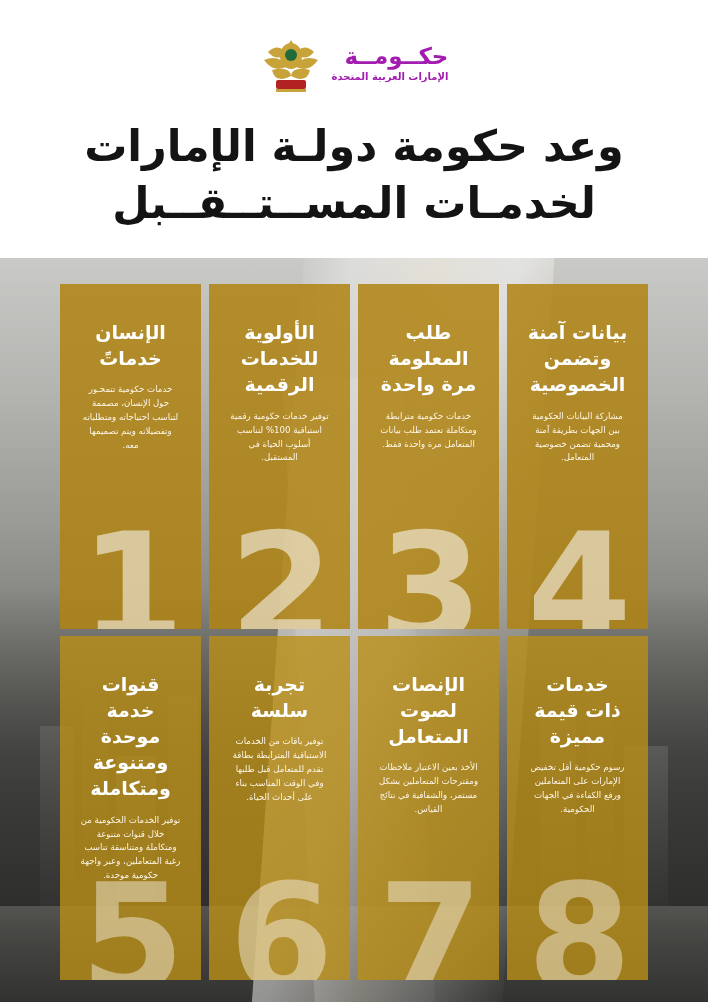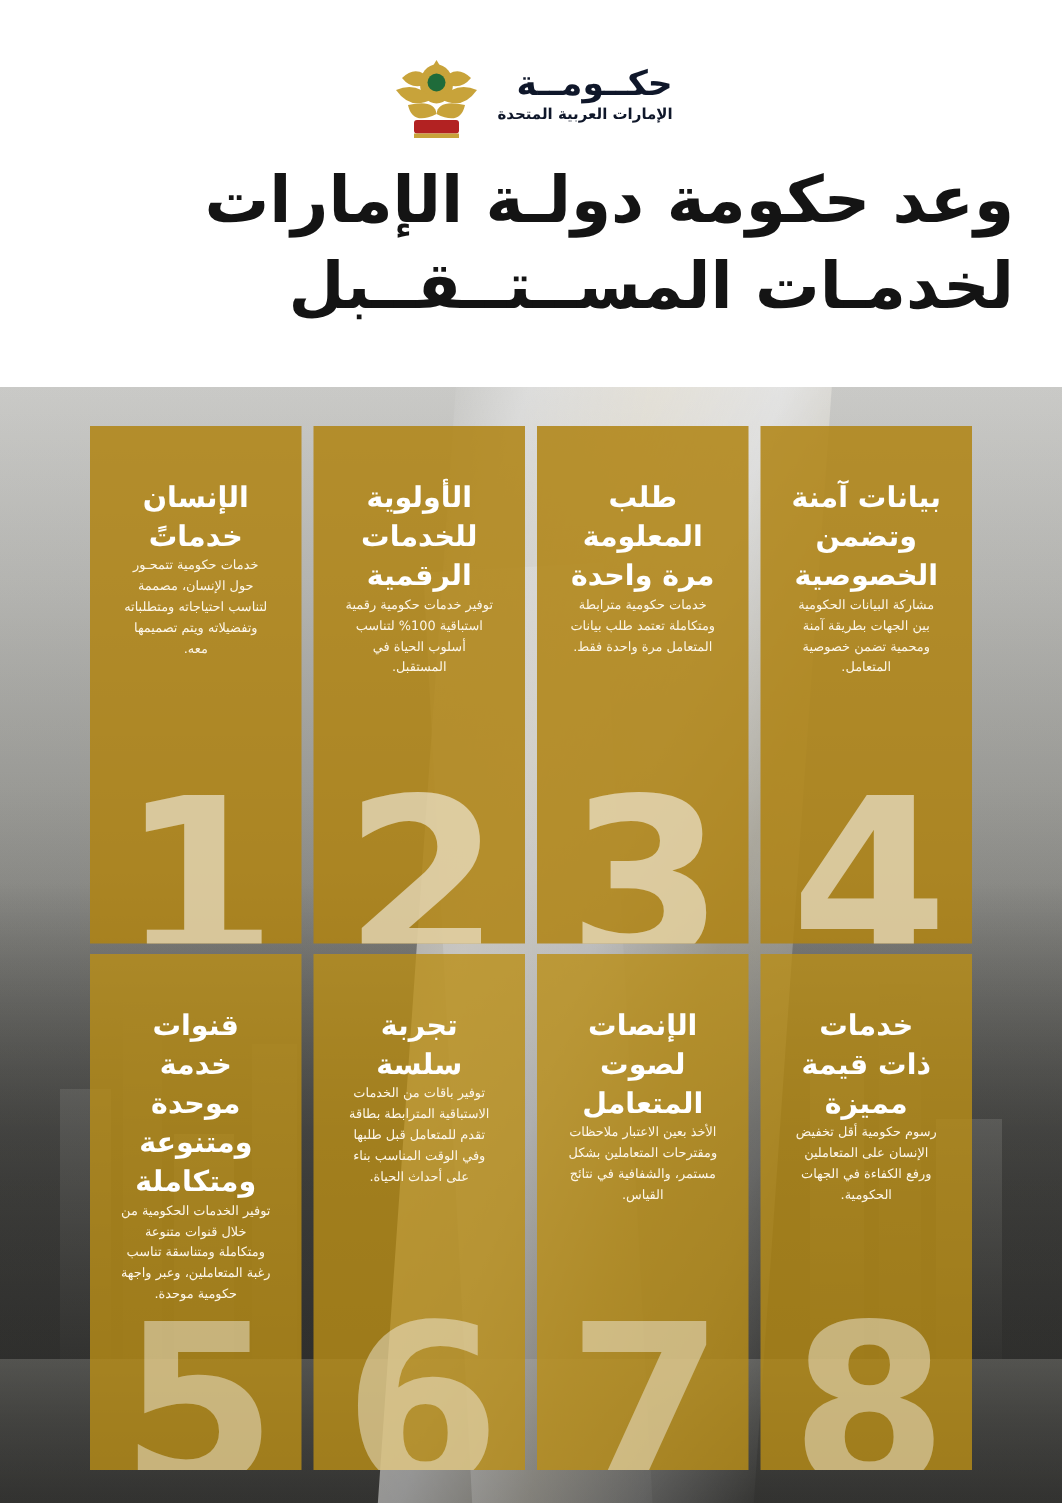--- a/index.html
+++ b/index.html
@@ -26,32 +26,32 @@
   }
   .emblem{
     width:62px;height:74px;
     position:relative;
     flex:0 0 auto;
   }
   .emblem svg{display:block;}
   .gov-text{
     text-align:right;
     line-height:1.25;
-    color:#0f172a;
+    color:#a21caf;
   }
   .gov-text .l1{
     font-size:23px;font-weight:bold;letter-spacing:0.5px;
   }
   .gov-text .l2{
     font-size:10px;font-weight:bold;
   }
 
   .main-title{
-    margin-top:6px;
-    text-align:right;
+    margin-top:18px;
+    text-align:center;
     color:#141414;
     font-weight:bold;
     font-size:43px;
     line-height:1.32;
     letter-spacing:1px;
     padding:0 32px;
   }
   .main-title .ln{display:block;}
 
   
@@ -129,20 +129,21 @@
   .card-title{
     color:#ffffff;
     font-weight:bold;
     font-size:19px;
     line-height:1.38;
     text-align:center;
     letter-spacing:0.2px;
     position:relative;z-index:3;margin-top:13px;
   }
   .card-desc{
+    margin-top:12px;
     color:#fdf6e8;
     font-size:8.6px;
     line-height:1.62;
     text-align:center;
     position:relative;z-index:3;
     padding:0 4px;
   }
   .card-num{
     position:absolute;
     left:0;right:0;bottom:-34px;
@@ -248,21 +249,21 @@
       <div class="card-desc">خدمات حكومية تتمحـور حول الإنسان، مصممة لتناسب احتياجاته ومتطلباته وتفضيلاته ويتم تصميمها معه.</div>
       <div class="card-num">1</div>
     </div>
 
     <div class="card light">
       <div class="card-title">
         <div>خدمات</div>
         <div>ذات قيمة</div>
         <div>مميزة</div>
       </div>
-      <div class="card-desc">رسوم حكومية أقل تخفيض الإنسان على المتعاملين ورفع الكفاءة في الجهات الحكومية.</div>
+      <div class="card-desc">رسوم حكومية أقل تخفيض الإمارات على المتعاملين ورفع الكفاءة في الجهات الحكومية.</div>
       <div class="card-num">8</div>
     </div>
 
     <div class="card light">
       <div class="card-title">
         <div>الإنصات</div>
         <div>لصوت</div>
         <div>المتعامل</div>
       </div>
       <div class="card-desc">الأخذ بعين الاعتبار ملاحظات ومقترحات المتعاملين بشكل مستمر، والشفافية في نتائج القياس.</div>

